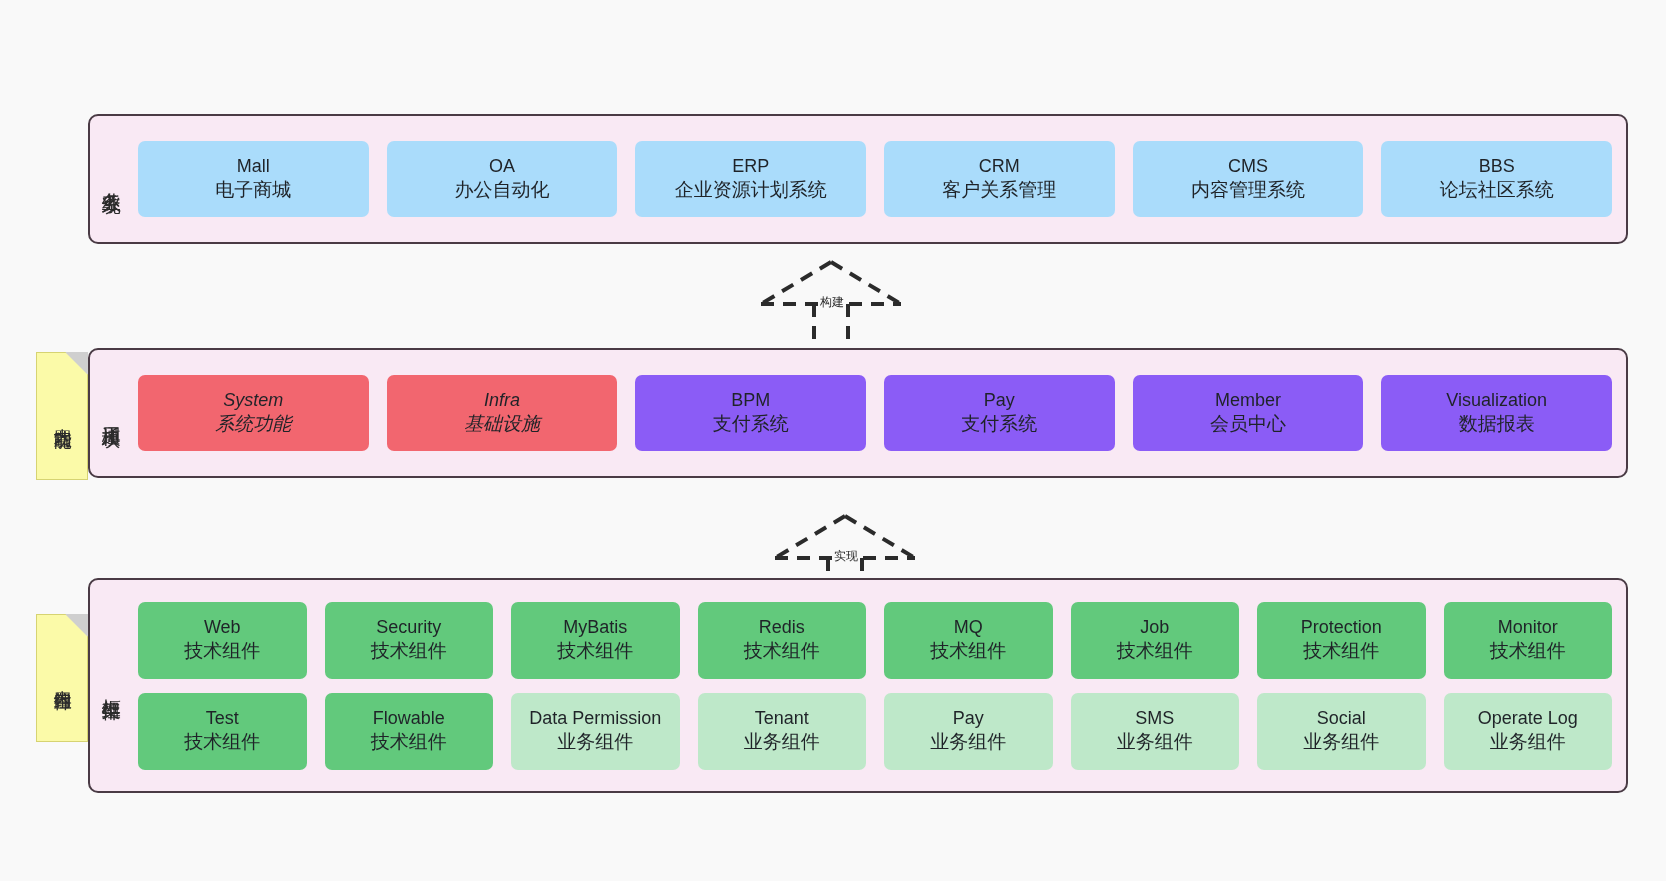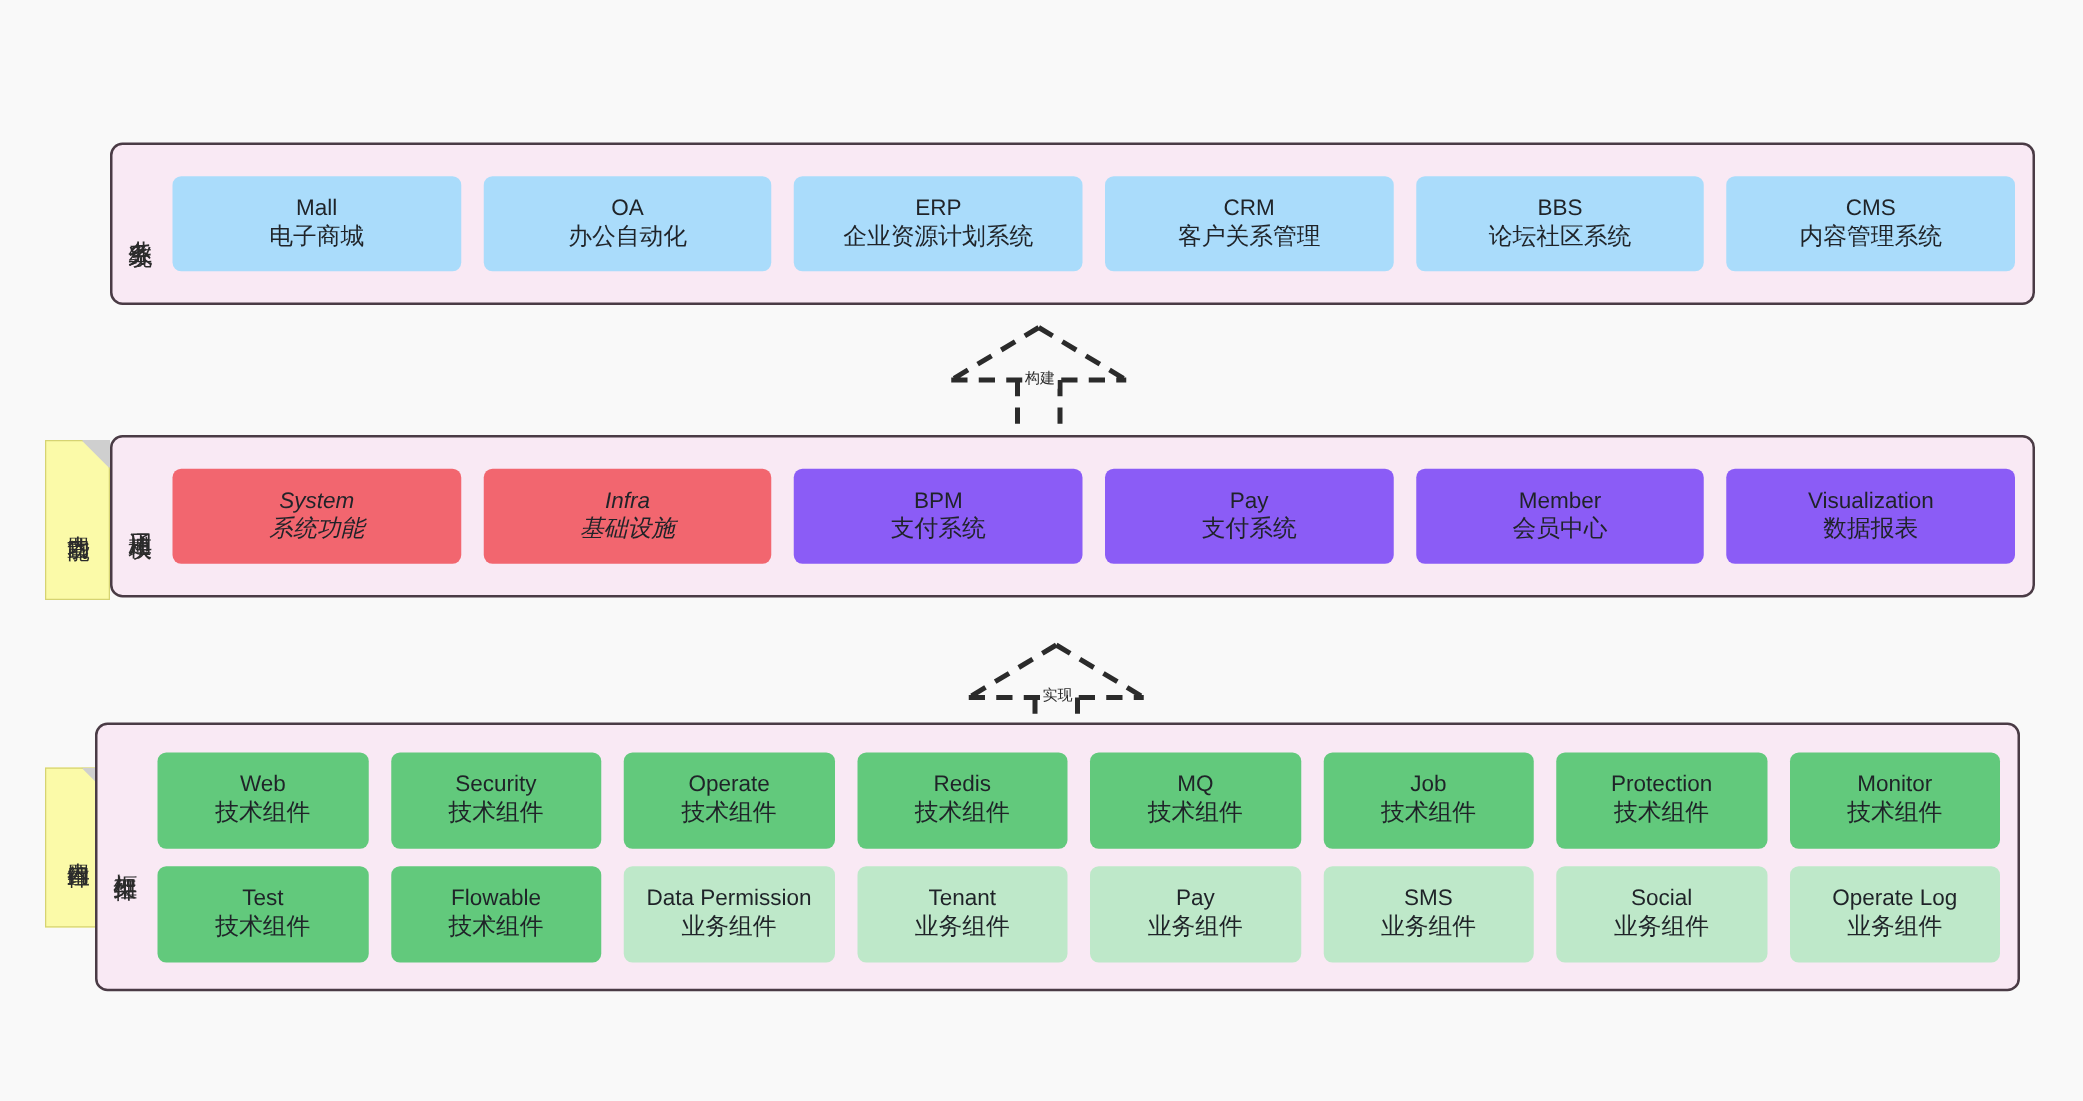--- a/index.html
+++ b/index.html
@@ -69,21 +69,21 @@
   .c-red{background:#f2666f;font-style:italic;}
   .c-pink{background:#8b5cf6;}
   .c-green{background:#62c97c;}
   .c-green-light{background:#bee8c9;}
 
   
   #layer-business{left:88px;top:114px;width:1540px;height:130px;}
   #layer-business .cell{height:76px;}
   #layer-common{left:88px;top:348px;width:1540px;height:130px;}
   #layer-common .cell{height:76px;}
-  #layer-framework{left:76px;top:578px;width:1540px;height:215px;}
+  #layer-framework{left:88px;top:578px;width:1540px;height:215px;}
   #layer-framework .cell{height:77px;}
 
   
   .note{
     position:absolute;
     width:52px;
     background:#fbfaa8;
     border:1px solid #d6d372;
     box-sizing:border-box;
     display:flex;
@@ -145,26 +145,26 @@
         </div>
         <div class="cell c-blue">
           <span class="en">ERP</span>
           <span class="cn">企业资源计划系统</span>
         </div>
         <div class="cell c-blue">
           <span class="en">CRM</span>
           <span class="cn">客户关系管理</span>
         </div>
         <div class="cell c-blue">
+          <span class="en">CMS</span>
+          <span class="cn">内容管理系统</span>
+        </div>
+        <div class="cell c-blue">
           <span class="en">BBS</span>
           <span class="cn">论坛社区系统</span>
-        </div>
-        <div class="cell c-blue">
-          <span class="en">CMS</span>
-          <span class="cn">内容管理系统</span>
         </div>
       </div>
     </div>
   </div>
 
   <div class="arrow-wrap" id="arrow-build">
     <svg width="150" height="92" viewBox="0 0 150 92">
       <path d="M75 4 L145 46 M75 4 L5 46 M5 46 L145 46 M58 46 L58 92 M92 46 L92 92" fill="none" stroke="#2b2b2b" stroke-width="4" stroke-dasharray="13 9" stroke-linecap="butt"></path>
     </svg>
     <span class="arrow-label">构建</span>
@@ -226,21 +226,21 @@
       <div class="row">
         <div class="cell c-green">
           <span class="en">Web</span>
           <span class="cn">技术组件</span>
         </div>
         <div class="cell c-green">
           <span class="en">Security</span>
           <span class="cn">技术组件</span>
         </div>
         <div class="cell c-green">
-          <span class="en">Operate</span>
+          <span class="en">MyBatis</span>
           <span class="cn">技术组件</span>
         </div>
         <div class="cell c-green">
           <span class="en">Redis</span>
           <span class="cn">技术组件</span>
         </div>
         <div class="cell c-green">
           <span class="en">MQ</span>
           <span class="cn">技术组件</span>
         </div>

